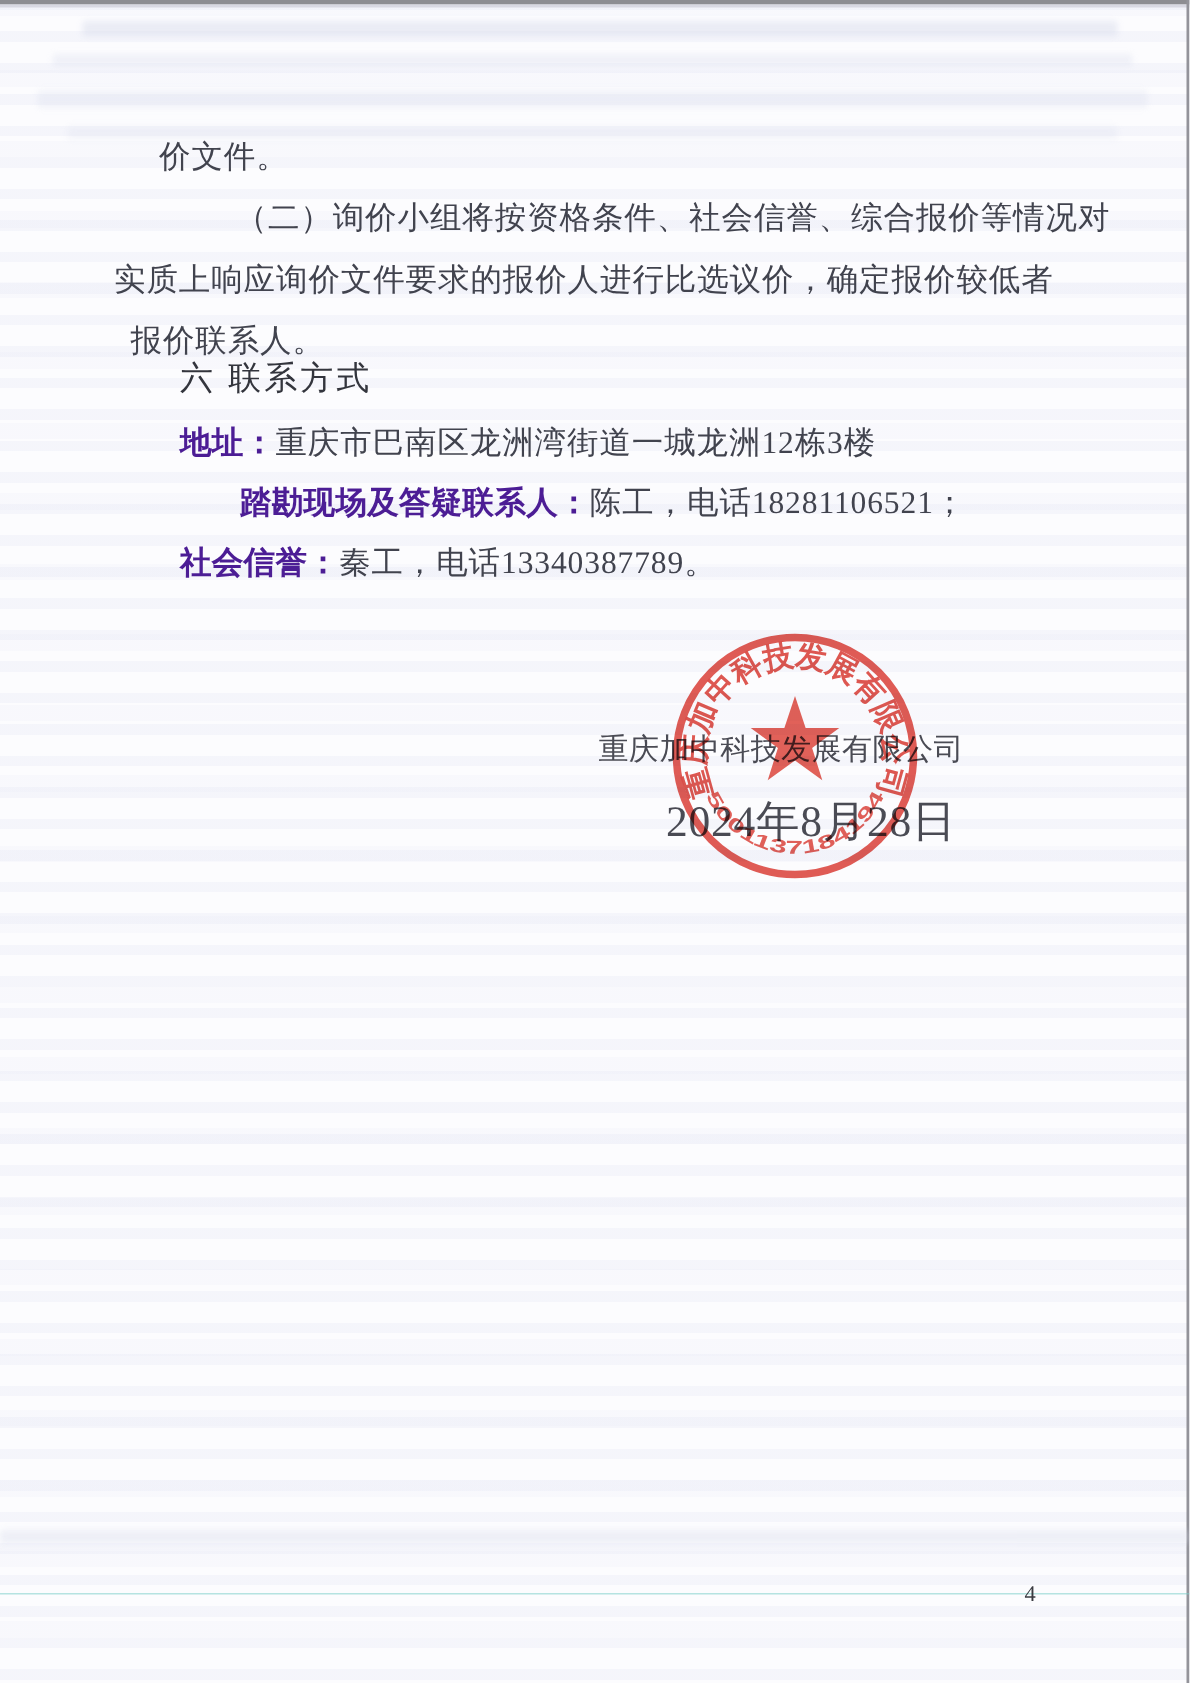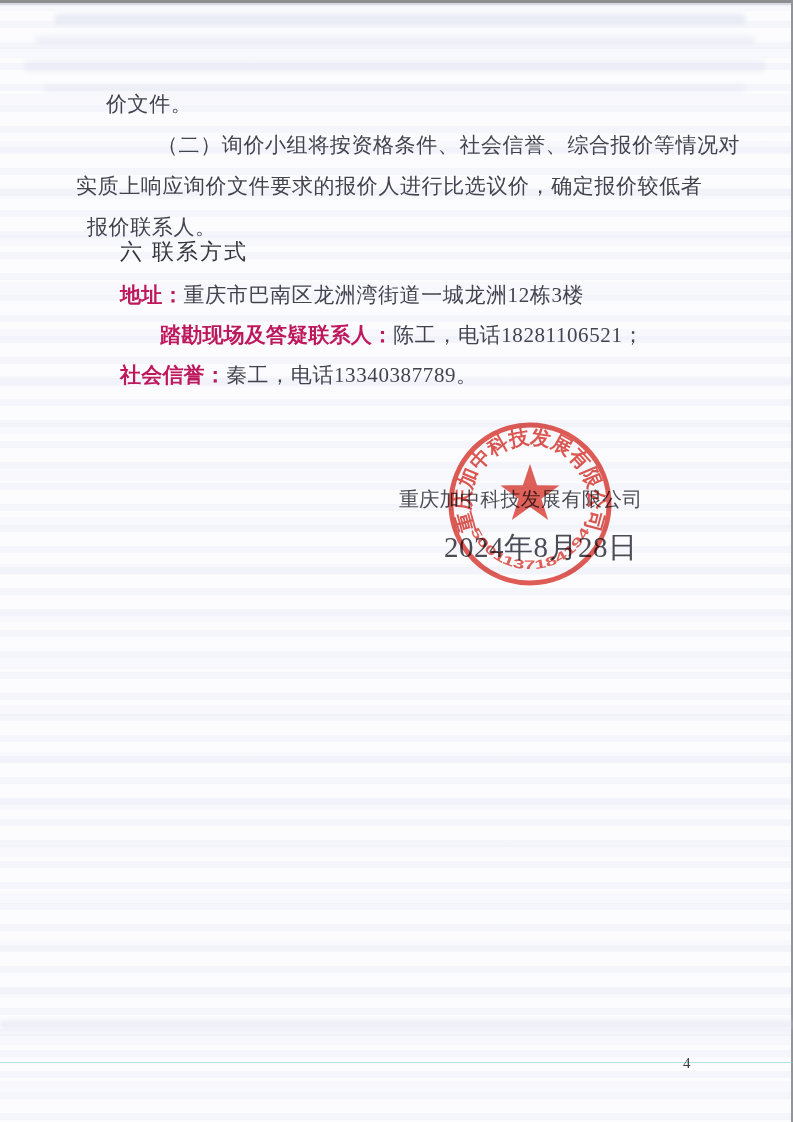--- a/index.html
+++ b/index.html
@@ -35,21 +35,21 @@
     position:absolute; white-space:nowrap;
     color:#41434e; font-size:21px; letter-spacing:0.6px;
   }
   .heading-line {
     position:absolute; white-space:nowrap;
     font-family:"Liberation Sans","DejaVu Sans",sans-serif;
     font-weight:400; font-size:22px; color:#33353d; letter-spacing:2px;
   }
   .label {
     font-family:Liberation Serif, serif;
-    font-weight:700; color:#be185d; letter-spacing:0.2px;
+    font-weight:700; color:#4c1d95; letter-spacing:0.2px;
   }
   .sig {
     position:absolute; white-space:nowrap; color:#4a4b54;
   }
   .company-line { left:399px; top:486px; font-size:20px; letter-spacing:0.3px; }
   .date-line    { left:444px; top:528px; font-size:29px; letter-spacing:0.5px; }
 
   .stamp {
     position:absolute; left:446px; top:420px; width:168px; height:168px;
     mix-blend-mode:multiply; opacity:0.92;

